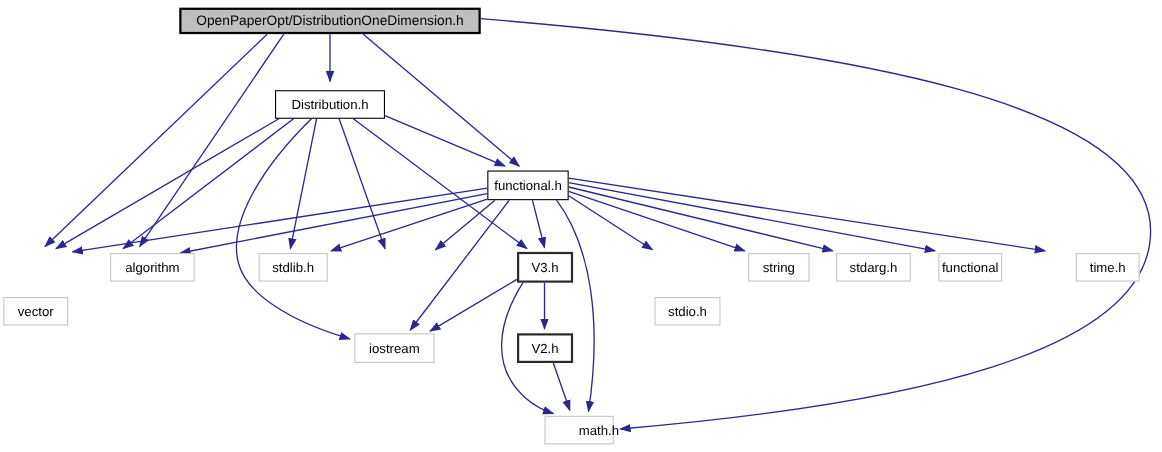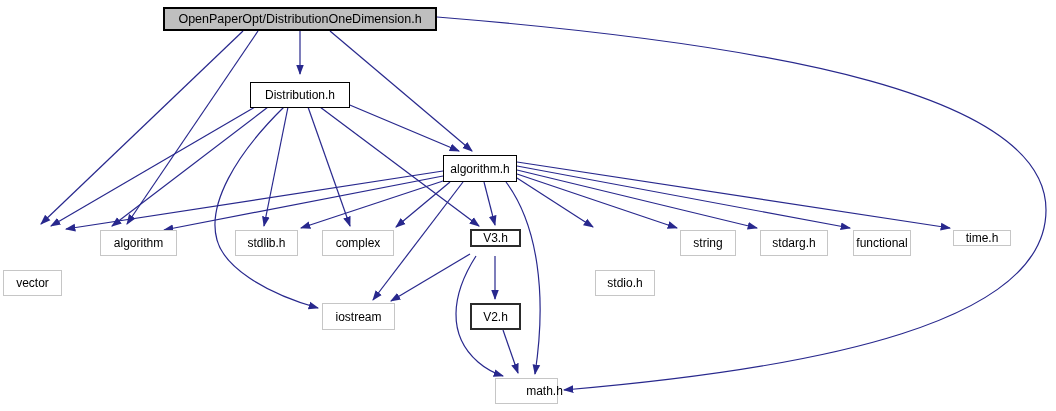--- a/index.html
+++ b/index.html
@@ -77,60 +77,57 @@
 
   <div class="node root" style="left:163px;top:7px;width:274px;height:24px;">
     <span>OpenPaperOpt/DistributionOneDimension.h</span>
   </div>
 
   <div class="node doc" style="left:250px;top:82px;width:100px;height:26px;">
     <span>Distribution.h</span>
   </div>
 
   <div class="node doc" style="left:443px;top:155px;width:74px;height:27px;">
-    <span>algorithm.h</span>
+    <span>functional.h</span>
   </div>
 
   <div class="node ext" style="left:3px;top:230px;width:59px;height:26px;margin-top:40px;">
     <span>vector</span>
   </div>
 
   <div class="node ext" style="left:84px;top:230px;width:77px;height:26px;margin-left:16px;">
     <span>algorithm</span>
   </div>
 
   <div class="node ext" style="left:235px;top:230px;width:63px;height:26px;">
     <span>stdlib.h</span>
   </div>
 
-  <div class="node ext" style="left:322px;top:230px;width:72px;height:26px;">
-    <span>complex</span>
-  </div>
 
-  <div class="node doc2" style="left:470px;top:229px;width:51px;height:18px;">
+  <div class="node doc2" style="left:470px;top:229px;width:51px;height:28px;">
     <span>V3.h</span>
   </div>
 
   <div class="node ext" style="left:595px;top:230px;width:60px;height:26px;margin-top:40px;">
     <span>stdio.h</span>
   </div>
 
   <div class="node ext" style="left:680px;top:230px;width:56px;height:26px;">
     <span>string</span>
   </div>
 
   <div class="node ext" style="left:760px;top:230px;width:68px;height:26px;">
     <span>stdarg.h</span>
   </div>
 
   <div class="node ext" style="left:853px;top:230px;width:58px;height:26px;">
     <span>functional</span>
   </div>
 
-  <div class="node ext" style="left:953px;top:230px;width:58px;height:16px;">
+  <div class="node ext" style="left:978px;top:230px;width:58px;height:26px;">
     <span>time.h</span>
   </div>
 
   <div class="node ext" style="left:322px;top:303px;width:73px;height:27px;">
     <span>iostream</span>
   </div>
 
   <div class="node doc2" style="left:470px;top:303px;width:51px;height:27px;">
     <span>V2.h</span>
   </div>

